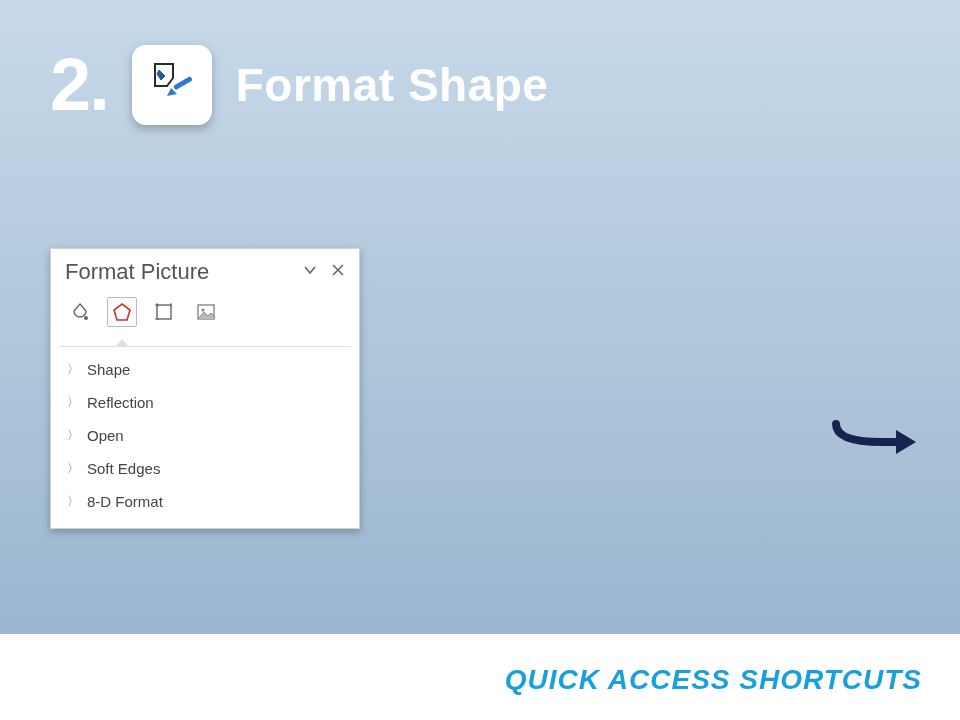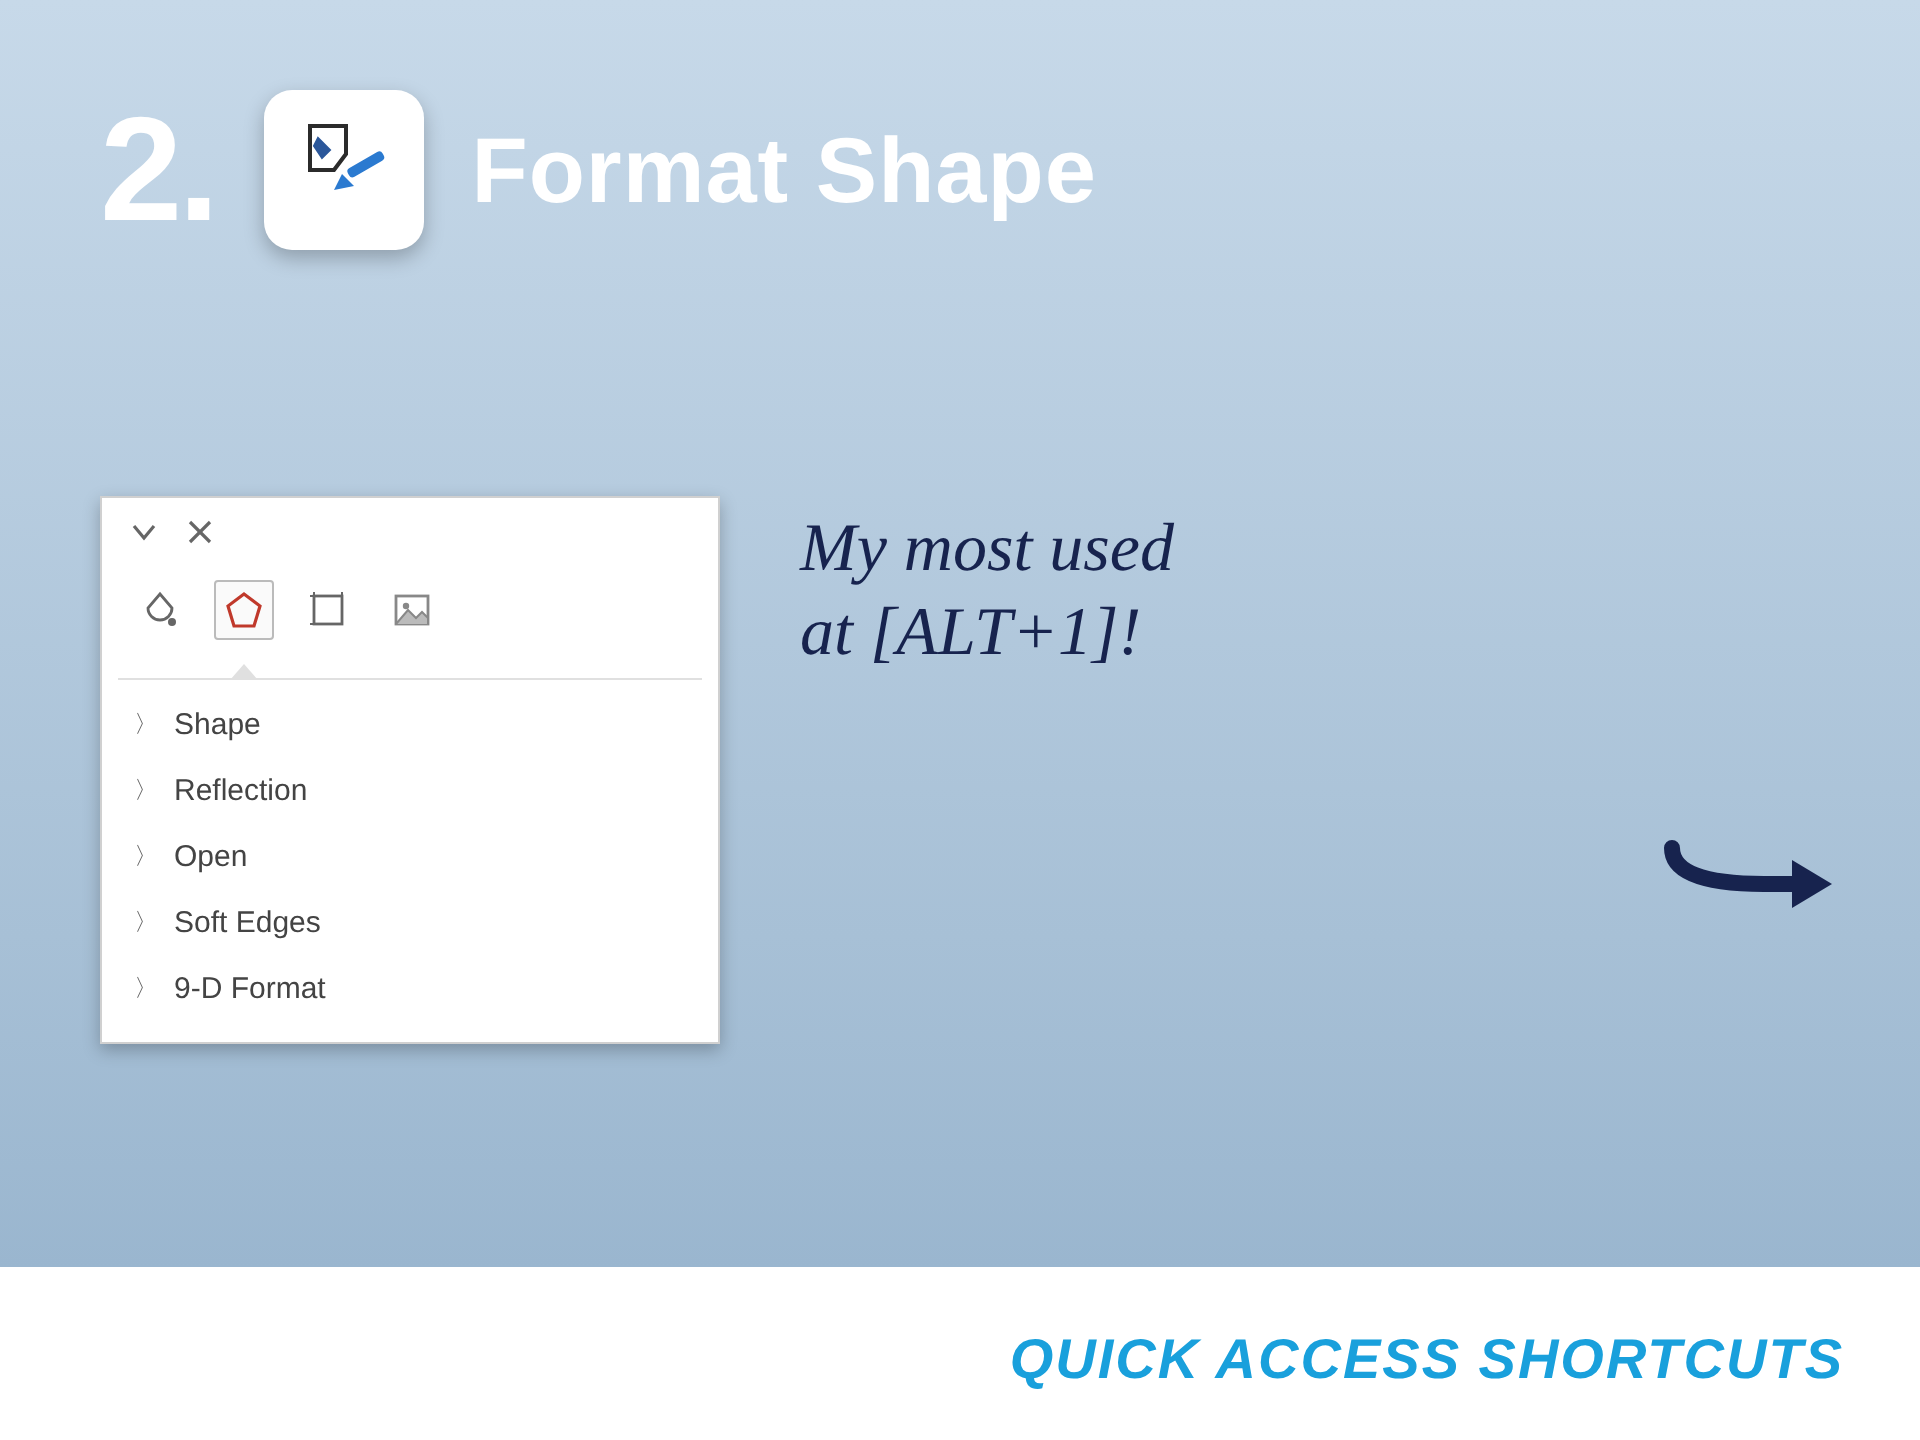--- a/index.html
+++ b/index.html
@@ -149,20 +149,21 @@
   </div>
 
   <div class="subtitle">
     <br>
   </div>
 
   <div class="content">
 
     <div class="panel">
       <div class="panel-head">
+        <div class="panel-title">Format Picture</div>
         <div class="panel-head-icons">
           <span>
             <svg width="14" height="14" viewBox="0 0 14 14">
                 <polyline points="2,4 7,10 12,4" fill="none" stroke="#666" stroke-width="1.6"></polyline>
               </svg>
           </span>
           <span>
             <svg width="14" height="14" viewBox="0 0 14 14">
                 <line x1="2" y1="2" x2="12" y2="12" stroke="#666" stroke-width="1.6"></line>
                 <line x1="12" y1="2" x2="2" y2="12" stroke="#666" stroke-width="1.6"></line>
@@ -214,29 +215,25 @@
         <div class="panel-item">
             <span class="chev">〉</span>
             <span>Open</span>
           </div>
         <div class="panel-item">
             <span class="chev">〉</span>
             <span>Soft Edges</span>
           </div>
         <div class="panel-item">
             <span class="chev">〉</span>
-            <span>9-D Format</span>
+            <span>8-D Format</span>
           </div>
       </div>
     </div>
 
-    <div class="note">
-      <span>My most used</span><br>
-      <span>at [ALT+1]!</span>
-    </div>
 
   </div>
 
   <div class="arrow-next">
     <svg width="90" height="50" viewBox="0 0 90 50">
       <path d="M6 14 Q6 32 52 32 L70 32" fill="none" stroke="#17234e" stroke-width="8" stroke-linecap="round"></path>
       <polygon points="66,20 86,32 66,44" fill="#17234e"></polygon>
     </svg>
   </div>
 

